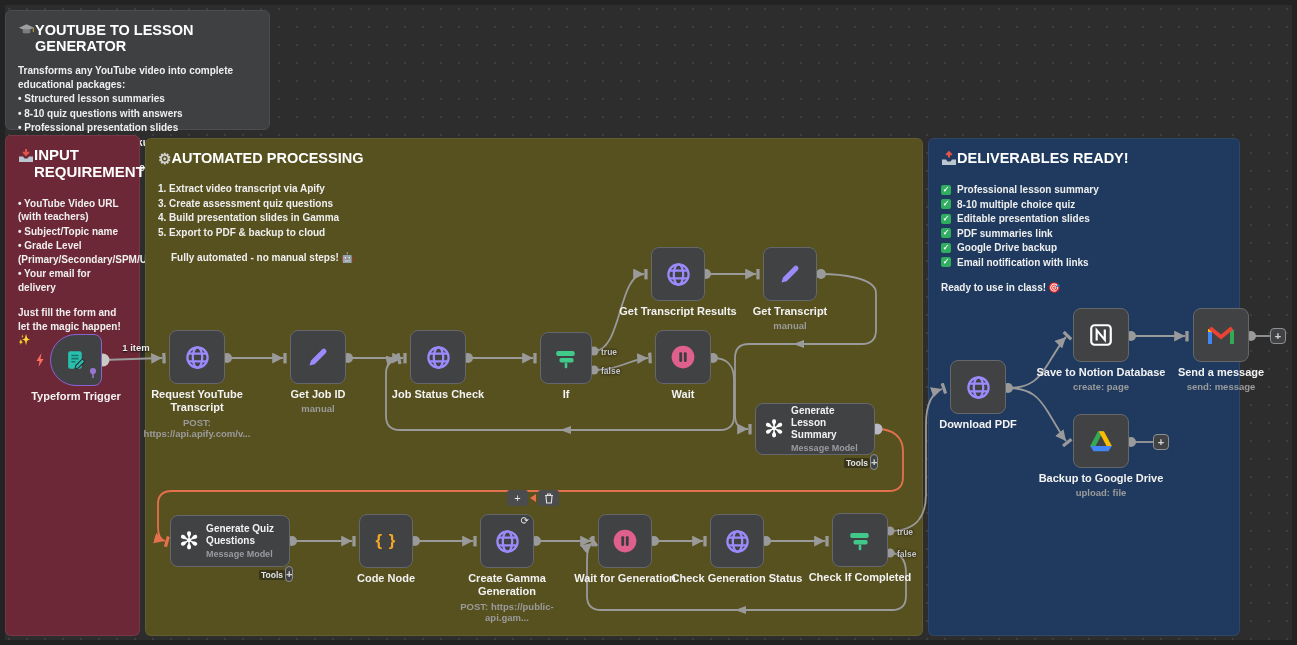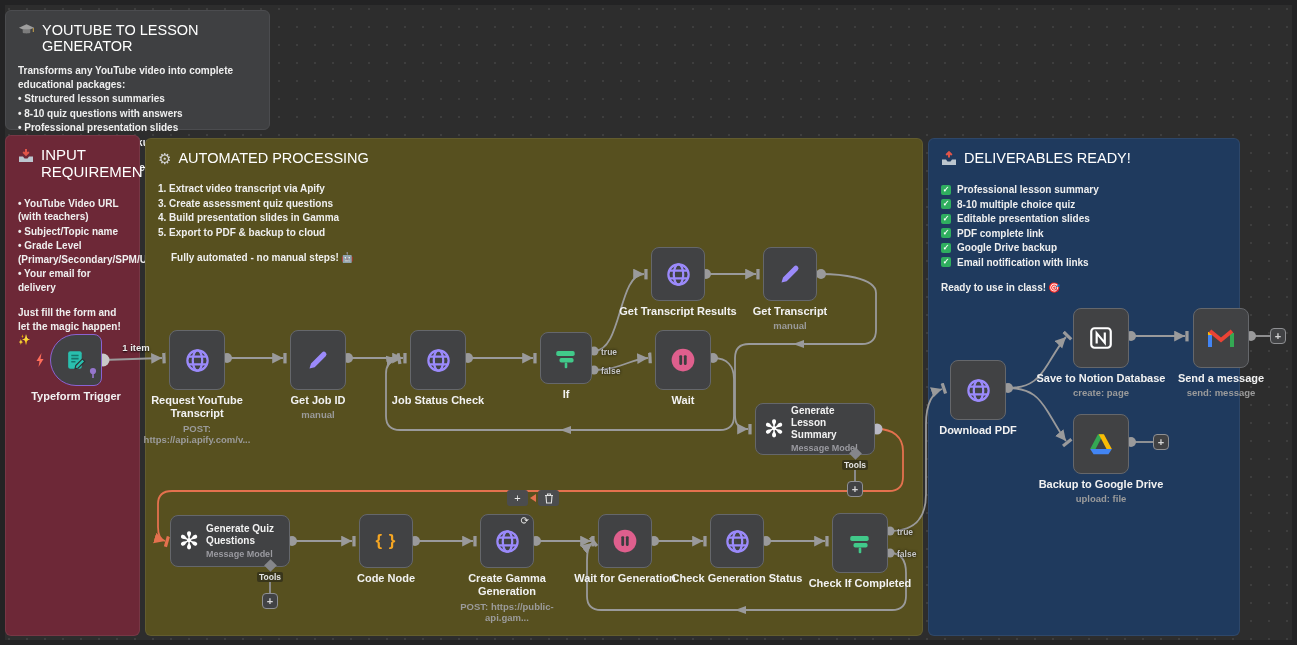--- a/index.html
+++ b/index.html
@@ -4,53 +4,53 @@
 <style>
   html,body{margin:0;padding:0;background:#1b1b1b;}
   #stage{position:relative;width:1297px;height:645px;overflow:hidden;
     background:#2d2d2d;
     background-image:radial-gradient(circle,#3e3e3e 1.1px,transparent 1.4px);
     background-size:18px 18px;
     box-shadow:inset 0 0 0 5px #232324;
     font-family:"Liberation Sans",sans-serif;}
   
   .note{position:absolute;border-radius:6px;padding:9px 12px;box-sizing:border-box;color:#efefef;z-index:1;border:1px solid rgba(255,255,255,.07);}
-  .ntitle{display:flex;align-items:flex-start;gap:7px;font-weight:400;font-size:14.5px;color:#fff;line-height:1.12;margin:2px 0 10px;}
+  .ntitle{display:flex;align-items:flex-start;font-weight:700;font-size:14.5px;color:#fff;line-height:1.12;margin:2px 0 10px;}
   .nicon{flex:0 0 auto;margin-top:1px;}
   .nbody{font-size:10px;font-weight:600;line-height:1.35;}
   .nbody>div{margin-bottom:1px;}
   .outro{margin-top:12px;}
   #note-header{left:5px;top:10px;width:265px;height:120px;background:#3f4042;border-color:#4b4c4f;}
   #note-input{left:5px;top:135px;width:135px;height:501px;background:#6d2837;}
   #note-input .ntitle{font-size:15px;}
   #note-process{left:145px;top:138px;width:778px;height:498px;background:#57501f;}
   #note-process .outro{margin-left:13px;}
   #note-deliver{left:928px;top:138px;width:312px;height:498px;background:#1f3a5e;}
   .ditem{display:flex;align-items:center;margin-bottom:2px;}
   .check{display:inline-flex;width:10px;height:10px;background:#2fae5f;border-radius:2px;color:#fff;font-size:8px;line-height:10px;justify-content:center;align-items:center;margin-right:6px;font-weight:700;flex:0 0 auto;}
   .gear-glyph{font-size:15px;color:#d2d2d2;line-height:1;}
   
   #wires{position:absolute;left:0;top:0;z-index:2;pointer-events:none;}
   
-  .node{position:absolute;width:56px;height:60px;background:#414244;border:1.6px solid #65676b;border-radius:8px;display:flex;align-items:center;justify-content:center;z-index:3;box-sizing:border-box;}
+  .node{position:absolute;width:56px;height:54px;background:#414244;border:1.6px solid #65676b;border-radius:8px;display:flex;align-items:center;justify-content:center;z-index:3;box-sizing:border-box;}
   .node.trigger{width:52px;height:52px;border-radius:26px 8px 8px 26px;border-color:#8a63d2;}
   .node.wide{width:120px;height:52px;justify-content:flex-start;padding:0 8px;gap:7px;}
   .ai-text{text-align:left;}
   .ai-text .t{font-size:10px;font-weight:700;color:#f2f2f2;line-height:1.2;}
   .ai-text .s{font-size:9px;font-weight:600;color:#9a9aa0;margin-top:2px;}
   .nlabel{position:absolute;top:calc(100% + 5px);left:50%;transform:translateX(-50%);width:160px;text-align:center;font-size:11px;font-weight:700;color:#f2f2f2;line-height:1.22;pointer-events:none;}
   .nlabel .s{display:block;font-weight:600;font-size:9.5px;color:#9b9b9b;margin-top:2px;}
   .nlabel.narrow{width:112px;}
   .ai-glyph{font-size:24px;color:#fff;line-height:1;font-weight:400;}
   .code-glyph{font-size:17px;color:#f5a623;font-weight:700;letter-spacing:1px;}
   .retry{position:absolute;top:1px;right:4px;font-size:10px;color:#e8e8e8;line-height:1;}
   .pin{position:absolute;right:3px;bottom:2px;}
   .bolt{position:absolute;left:-17px;top:17px;}
   
-  .tools{position:absolute;top:100%;width:22px;display:flex;flex-direction:column;align-items:center;z-index:3;}
+  .tools{position:absolute;top:100%;width:22px;display:flex;flex-direction:row;align-items:center;z-index:3;}
   .diamond{width:9px;height:9px;background:#85868a;transform:rotate(45deg);margin-top:-5px;}
   .tlabel{font-size:8.5px;font-weight:700;color:#e2e2e2;background:rgba(20,20,20,.45);padding:0 2px;border-radius:2px;margin-top:2px;}
   .tline{width:1.5px;height:11px;background:#8a8a8a;}
   .pbox{width:16px;height:16px;background:#414244;border:1.6px solid #8f9093;border-radius:4px;color:#d6d6d6;font-size:11px;font-weight:700;display:flex;align-items:center;justify-content:center;box-sizing:border-box;padding:0;z-index:3;}
   .pbox.abs{position:absolute;}
   
   .wire-label{position:absolute;left:108px;top:342px;width:56px;text-align:center;font-size:9.5px;font-weight:700;color:#ececec;z-index:3;text-shadow:0 1px 2px #000;}
   .plabel{position:absolute;font-size:8.5px;font-weight:700;color:#c9c9c9;z-index:3;text-shadow:0 0 3px #000;}
   
   #conn-toolbar{position:absolute;left:507px;top:490px;display:flex;align-items:center;gap:2px;z-index:4;}
@@ -136,21 +136,21 @@
       <div class="ditem">
           <span class="check">✓</span>
           <span>8-10 multiple choice quiz</span>
         </div>
       <div class="ditem">
           <span class="check">✓</span>
           <span>Editable presentation slides</span>
         </div>
       <div class="ditem">
           <span class="check">✓</span>
-          <span>PDF complete link</span>
+          <span>PDF summaries link</span>
         </div>
       <div class="ditem">
           <span class="check">✓</span>
           <span>Google Drive backup</span>
         </div>
       <div class="ditem">
           <span class="check">✓</span>
           <span>Email notification with links</span>
         </div>
       <div class="outro">Ready to use in class! 🎯</div>

